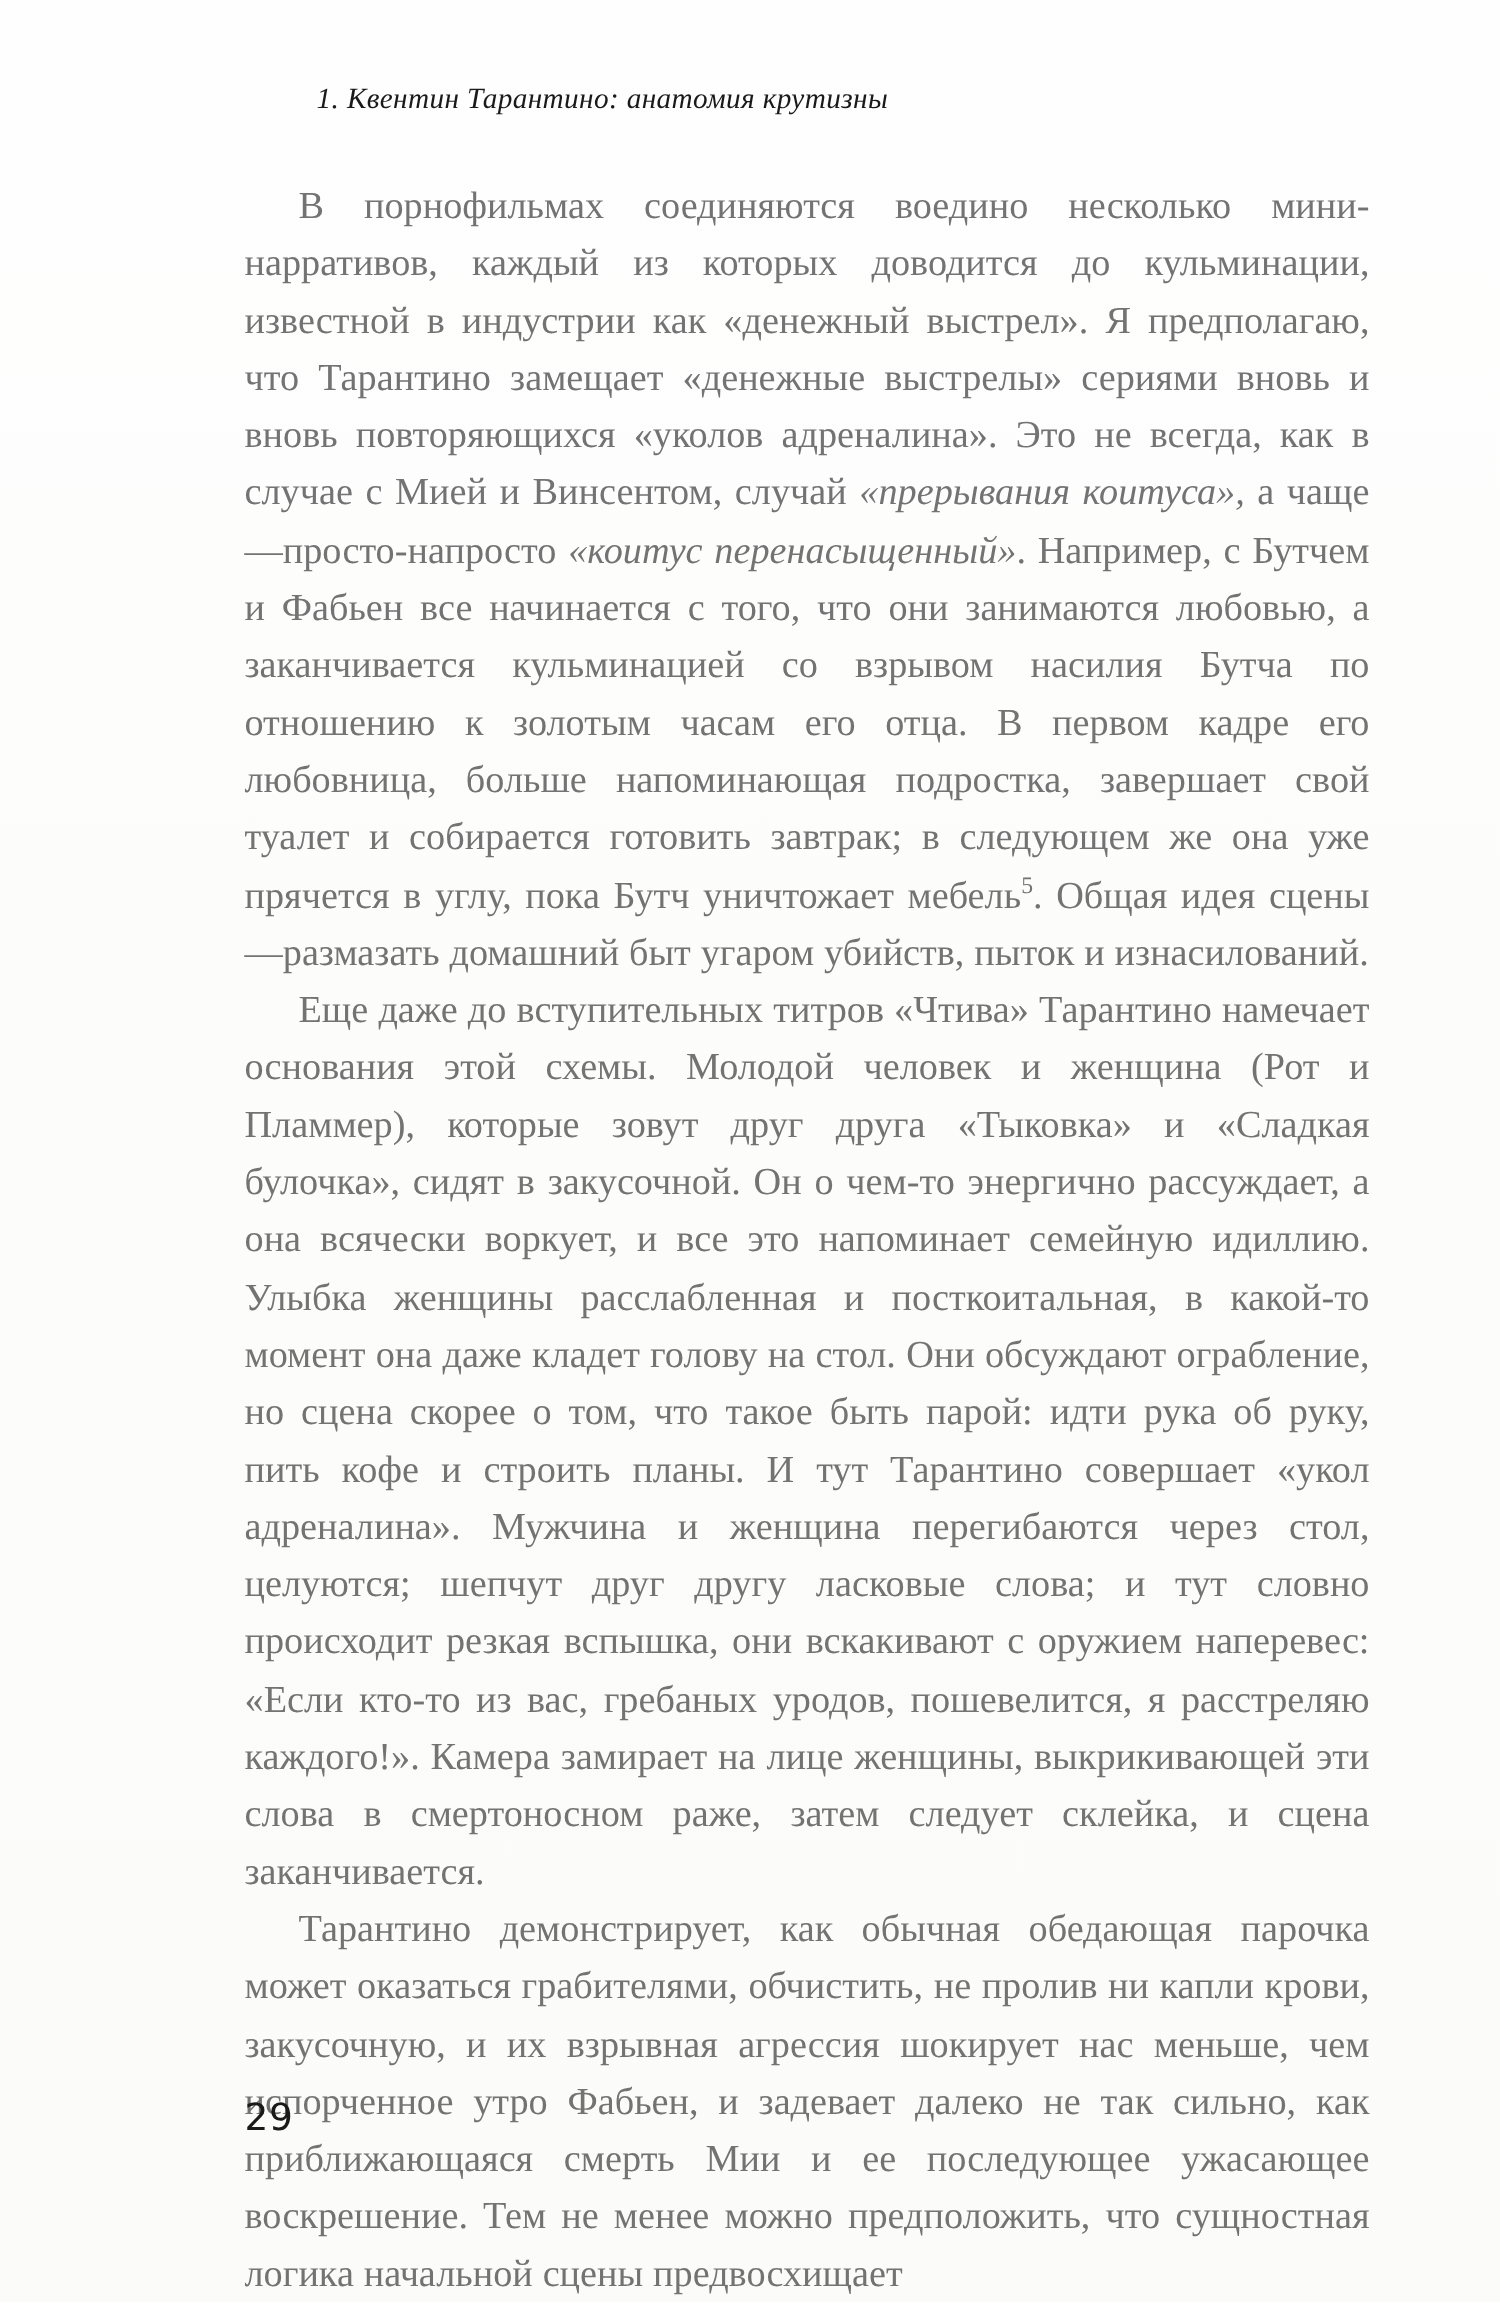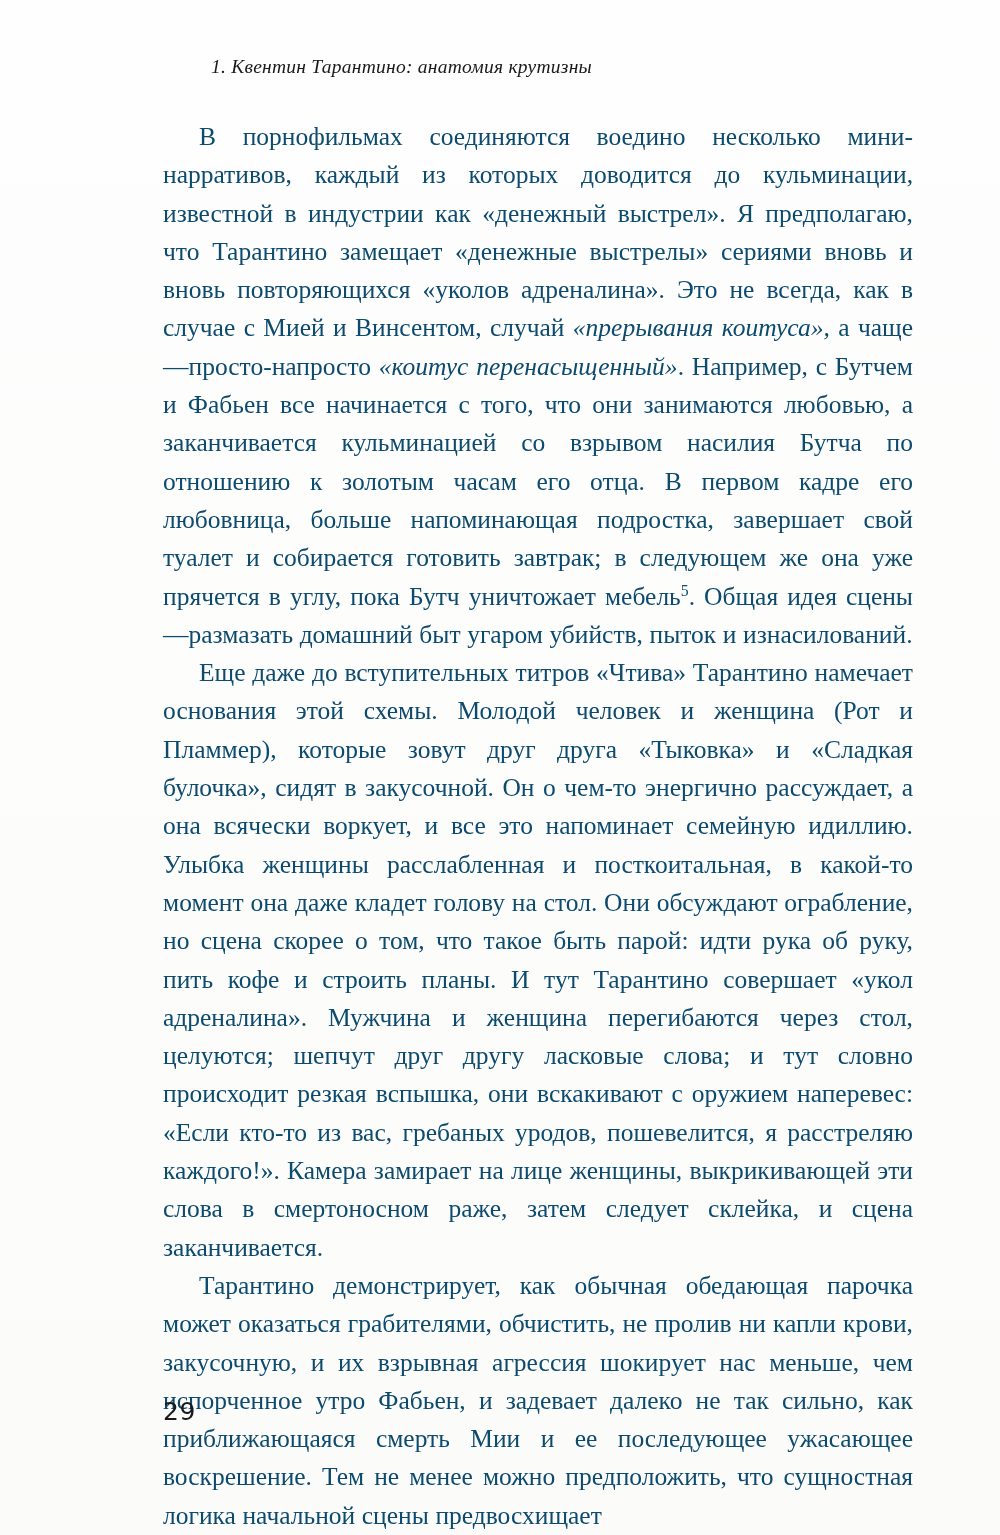--- a/index.html
+++ b/index.html
@@ -45,21 +45,21 @@
 
   .para {
     margin: 0;
     text-align: justify;
     text-justify: inter-word;
     font-size: 25.5px;
     line-height: 38.3px;
     text-indent: 36px;
     hyphens: manual;
     word-spacing: 0.2px;
-    color: #0c4a6e;
+    color: #737373;
   }
 
   .para em,
   .para .it {
     font-style: italic;
   }
 
   .fn-ref {
     font-size: 0.62em;
     vertical-align: super;

